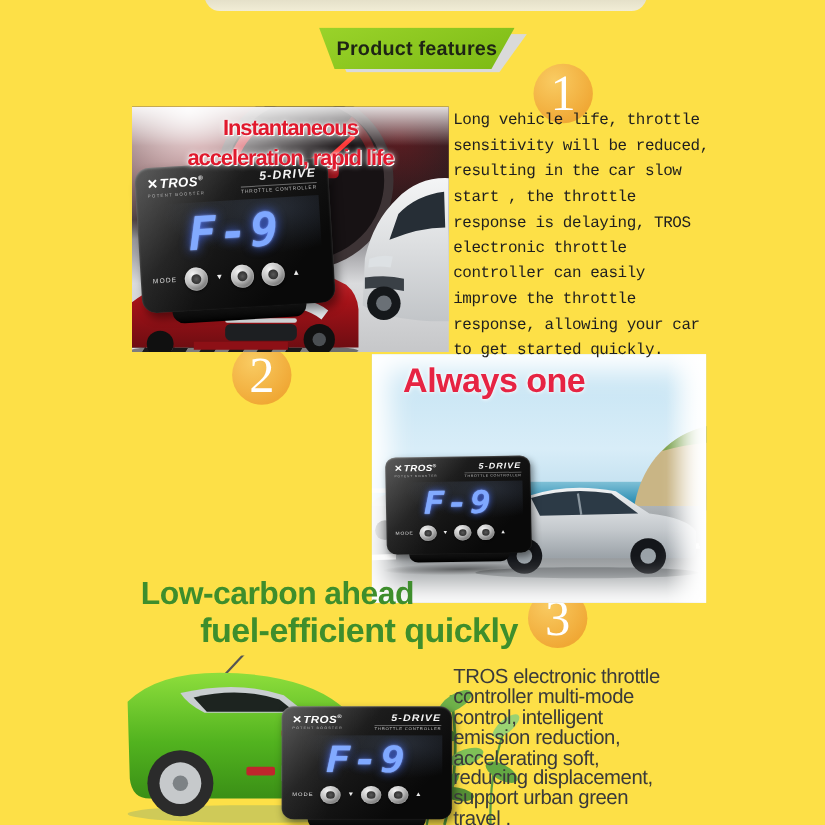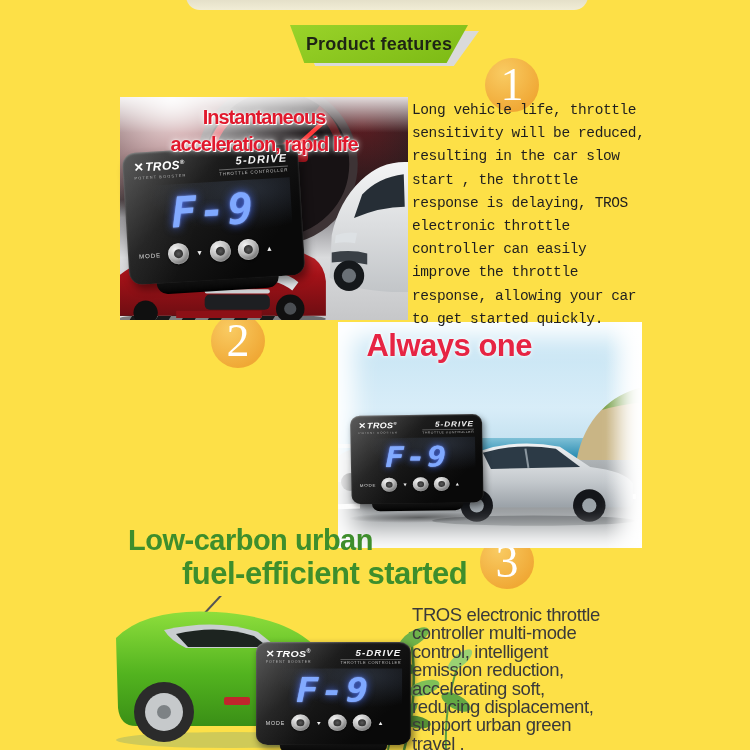--- a/index.html
+++ b/index.html
@@ -310,22 +310,22 @@
       <span class="dev-btn"></span>
       <span class="dev-arrow">▼</span>
       <span class="dev-btn"></span>
       <span class="dev-btn"></span>
       <span class="dev-arrow">▲</span>
     </div>
   </div>
   <div class="dev-base"></div>
 </div>
 
-  <div class="h-green-1">Low-carbon urban</div>
-  <div class="h-green-2">fuel-efficient started</div>
+  <div class="h-green-1">Low-carbon ahead</div>
+  <div class="h-green-2">fuel-efficient quickly</div>
   <div class="num-circle c3">3</div>
   <div class="body-text p3">TROS electronic throttle
 controller multi-mode
 control, intelligent
 emission reduction,
 accelerating soft,
 reducing displacement,
 support urban green
 travel .</div>
 

